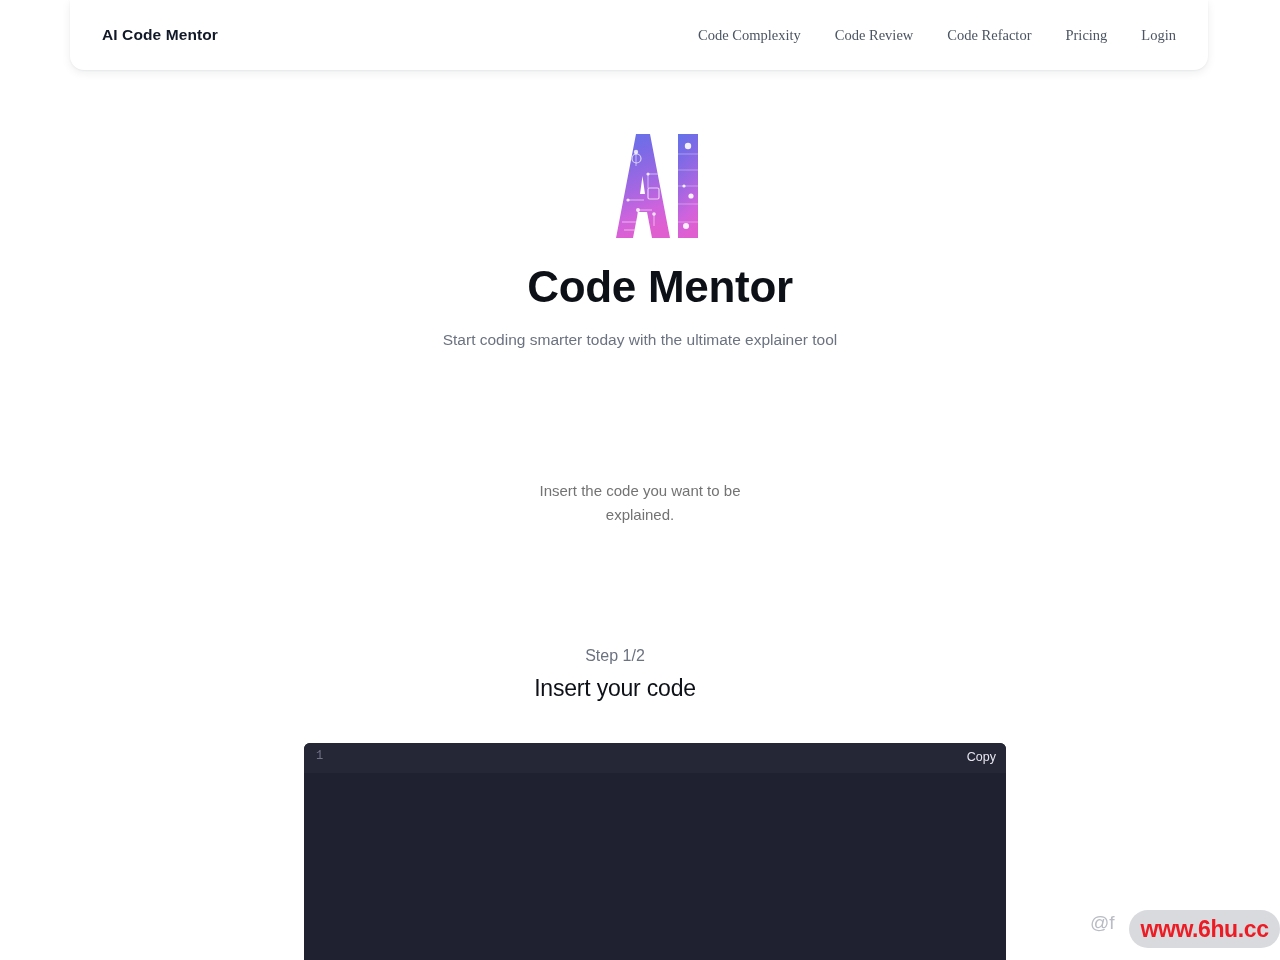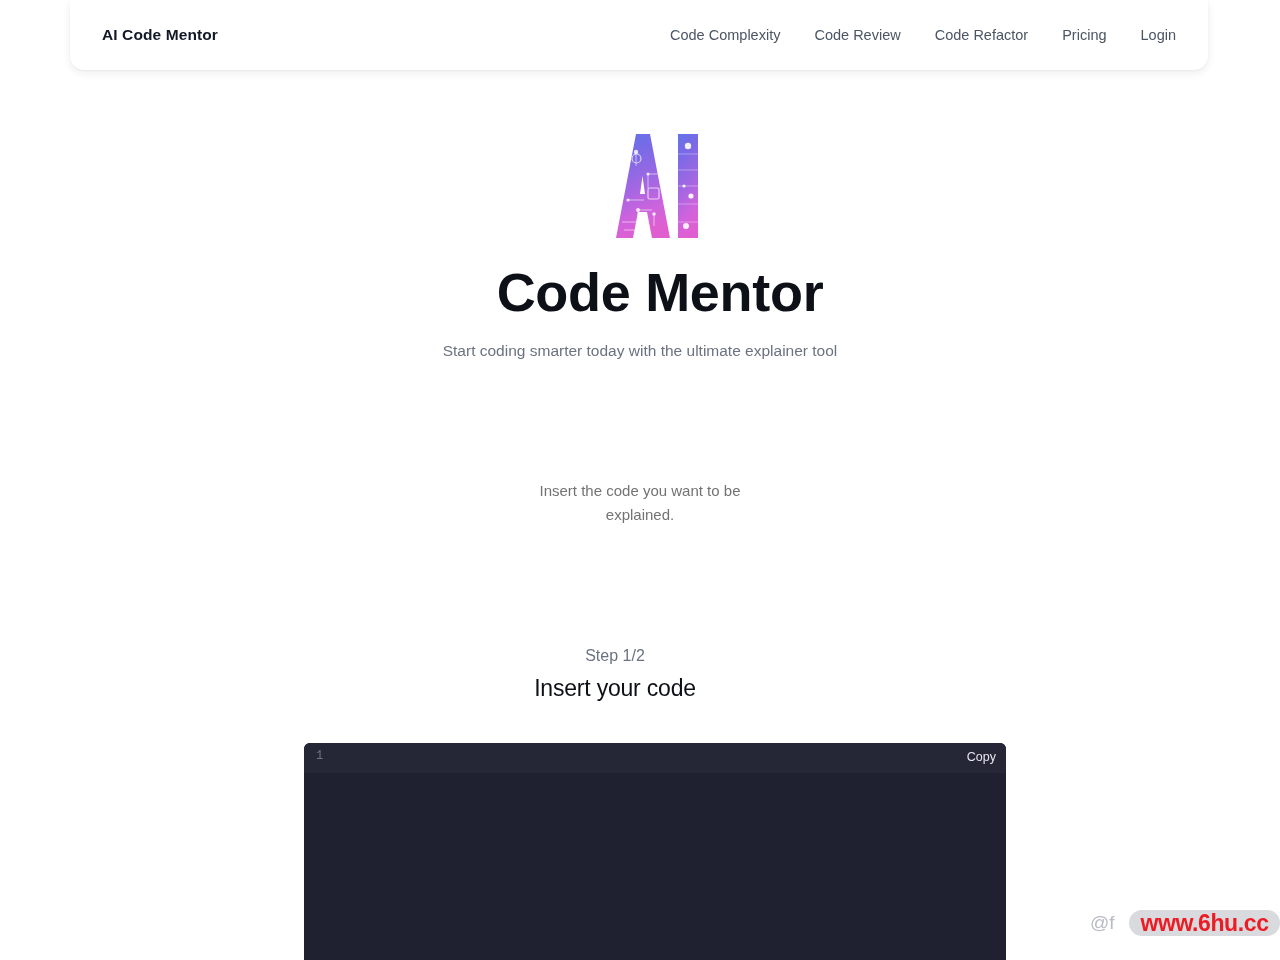--- a/index.html
+++ b/index.html
@@ -42,20 +42,21 @@
     font-weight: bold;
     color: #111827;
     letter-spacing: 0.1px;
     white-space: nowrap;
   }
 
   .nav {
     display: flex;
     align-items: center;
     gap: 34px;
+    font-family: Liberation Serif, serif;
   }
 
   .nav-link {
     font-size: 14.5px;
     color: #4b5563;
     text-decoration: none;
     white-space: nowrap;
     cursor: pointer;
   }
 
@@ -75,21 +76,21 @@
     align-items: flex-end;
     height: 120px;
   }
 
   .logo-svg {
     display: block;
   }
 
   .hero-title {
     margin-top: 22px;
-    font-size: 54px;
+    font-size: 44px;
     line-height: 1.05;
     font-weight: bold;
     color: #0d1117;
     letter-spacing: -0.3px;
     padding-left: 40px;
   }
 
   .hero-sub {
     margin-top: 18px;
     font-size: 15.5px;
@@ -236,21 +237,21 @@
     font-family: "Liberation Sans", sans-serif;
     white-space: nowrap;
     z-index: 30;
   }
 
   .wm-badge {
     position: absolute;
     left: 1129px;
     top: 910px;
     width: 151px;
-    height: 26px;
+    height: 38px;
     background: #d9dade;
     border-radius: 19px;
     display: flex;
     align-items: center;
     justify-content: center;
     z-index: 31;
   }
 
   .wm-badge-text {
     font-size: 23px;

